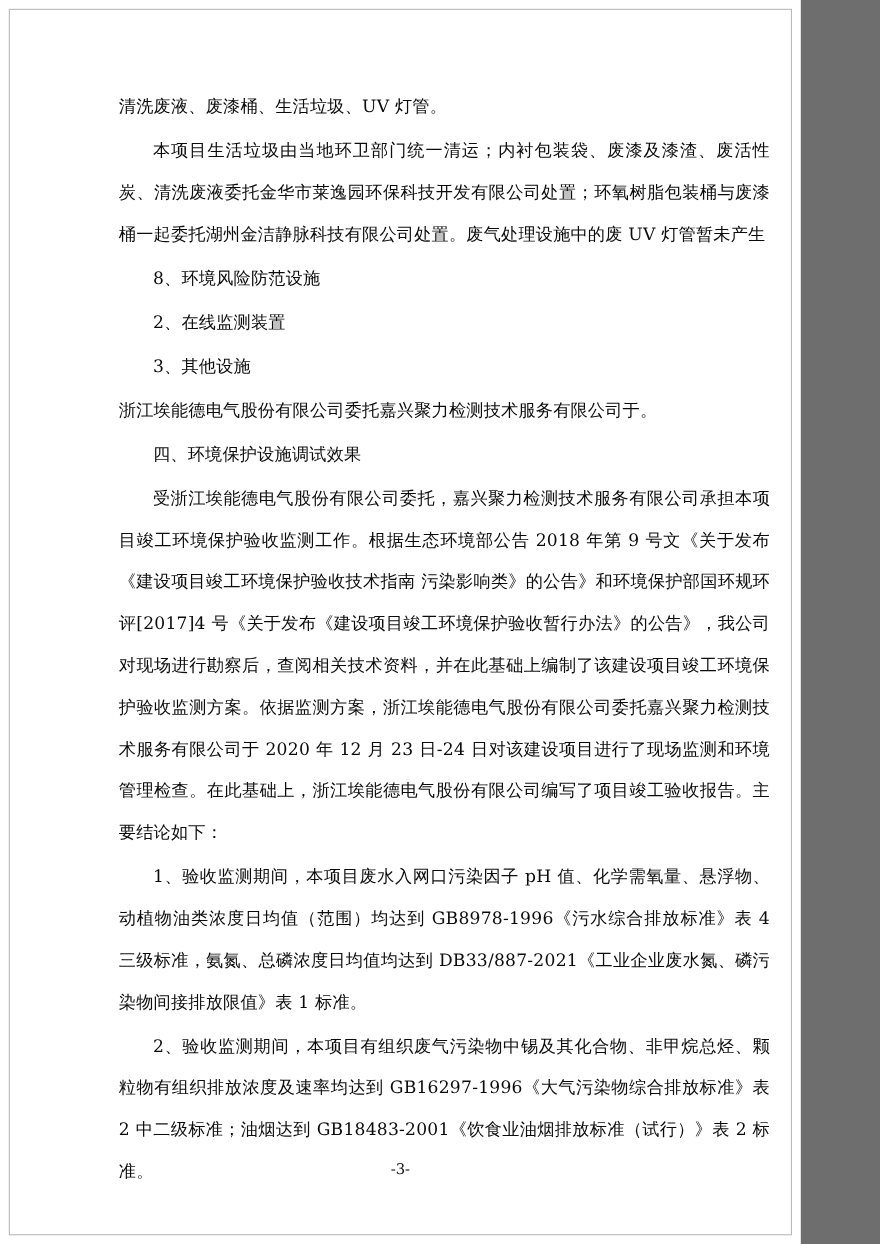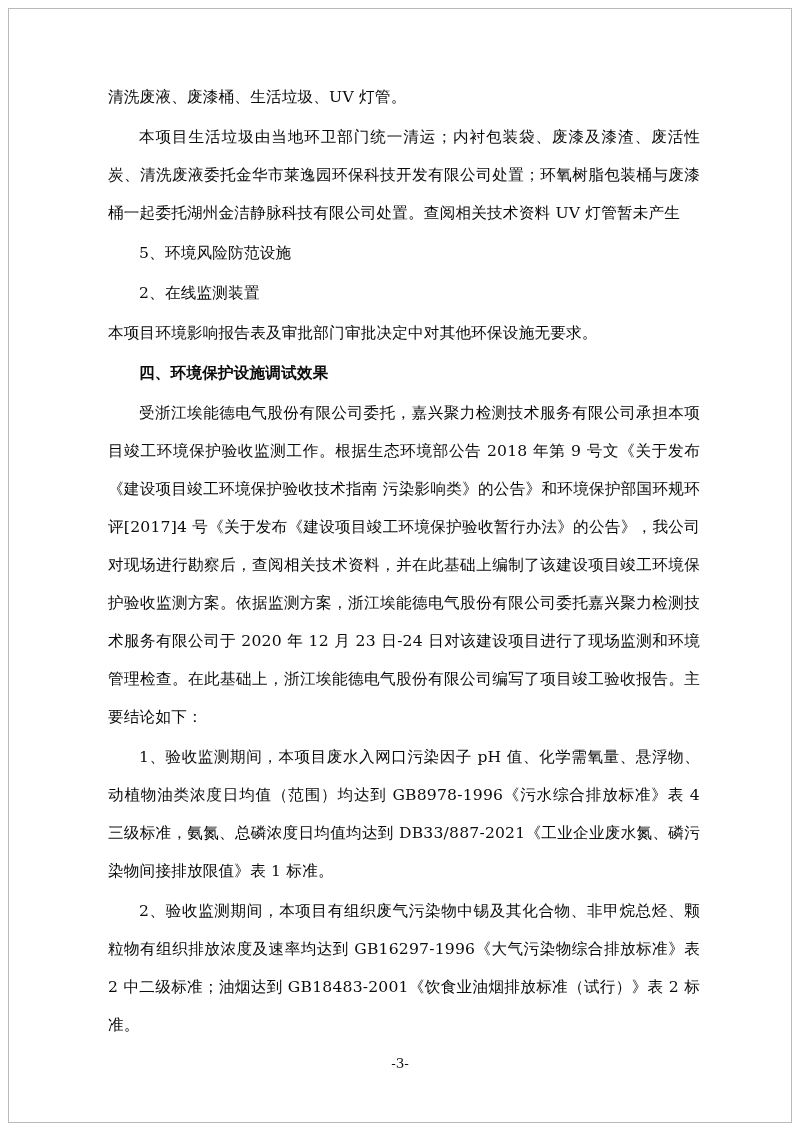--- a/index.html
+++ b/index.html
@@ -4,21 +4,21 @@
 <style>
   html, body {
     margin: 0;
     padding: 0;
     background: #6e6e6e;
   }
   body {
     font-family: "DejaVu Serif", "Liberation Serif", serif;
   }
   .page {
-    width: 800px;
+    width: 728px;
     height: 1131px;
     background: #ffffff;
     position: relative;
     box-sizing: border-box;
     overflow: hidden;
   }
   .page-border {
     position: absolute;
     left: 8px;
     top: 8px;
@@ -42,45 +42,46 @@
     text-justify: inter-ideograph;
     letter-spacing: 0.2px;
   }
   .indent {
     text-indent: 31px;
   }
   .indent2 {
     text-indent: 16px;
   }
   .bold {
-    font-weight: bold;
+    font-weight: normal;
   }
   .footer {
     position: absolute;
     left: 0;
     right: 0;
     top: 1055px;
     text-align: center;
     font-size: 13.5px;
     color: #111;
     font-family: "DejaVu Serif", "Liberation Serif", serif;
   }
 </style>
 </head>
 <body>
 
 <div class="page">
   <div class="page-border"></div>
 
   <div class="content">
     <p>清洗废液、废漆桶、生活垃圾、UV 灯管。</p>
-    <p class="indent">本项目生活垃圾由当地环卫部门统一清运；内衬包装袋、废漆及漆渣、废活性炭、清洗废液委托金华市莱逸园环保科技开发有限公司处置；环氧树脂包装桶与废漆桶一起委托湖州金洁静脉科技有限公司处置。查阅相关技术资料 UV 灯管暂未产生</p>
-    <p class="indent">5、环境风险防范设施</p>
+    <p class="indent">本项目生活垃圾由当地环卫部门统一清运；内衬包装袋、废漆及漆渣、废活性炭、清洗废液委托金华市莱逸园环保科技开发有限公司处置；环氧树脂包装桶与废漆桶一起委托湖州金洁静脉科技有限公司处置。废气处理设施中的废 UV 灯管暂未产生</p>
+    <p class="indent">8、环境风险防范设施</p>
     <p class="indent">2、在线监测装置</p>
-    <p>本项目环境影响报告表及审批部门审批决定中对其他环保设施无要求。</p>
+    <p class="indent">3、其他设施</p>
+    <p>浙江埃能德电气股份有限公司委托嘉兴聚力检测技术服务有限公司于。</p>
     <p class="indent bold">四、环境保护设施调试效果</p>
     <p class="indent">受浙江埃能德电气股份有限公司委托，嘉兴聚力检测技术服务有限公司承担本项目竣工环境保护验收监测工作。根据生态环境部公告 2018 年第 9 号文《关于发布《建设项目竣工环境保护验收技术指南 污染影响类》的公告》和环境保护部国环规环评[2017]4 号《关于发布《建设项目竣工环境保护验收暂行办法》的公告》，我公司对现场进行勘察后，查阅相关技术资料，并在此基础上编制了该建设项目竣工环境保护验收监测方案。依据监测方案，浙江埃能德电气股份有限公司委托嘉兴聚力检测技术服务有限公司于 2020 年 12 月 23 日-24 日对该建设项目进行了现场监测和环境管理检查。在此基础上，浙江埃能德电气股份有限公司编写了项目竣工验收报告。主要结论如下：</p>
     <p class="indent">1、验收监测期间，本项目废水入网口污染因子 pH 值、化学需氧量、悬浮物、动植物油类浓度日均值（范围）均达到 GB8978-1996《污水综合排放标准》表 4 三级标准，氨氮、总磷浓度日均值均达到 DB33/887-2021《工业企业废水氮、磷污染物间接排放限值》表 1 标准。</p>
     <p class="indent">2、验收监测期间，本项目有组织废气污染物中锡及其化合物、非甲烷总烃、颗粒物有组织排放浓度及速率均达到 GB16297-1996《大气污染物综合排放标准》表 2 中二级标准；油烟达到 GB18483-2001《饮食业油烟排放标准（试行）》表 2 标准。</p>
   </div>
 
   <div class="footer">-3-</div>
 </div>
 
 </body></html>

